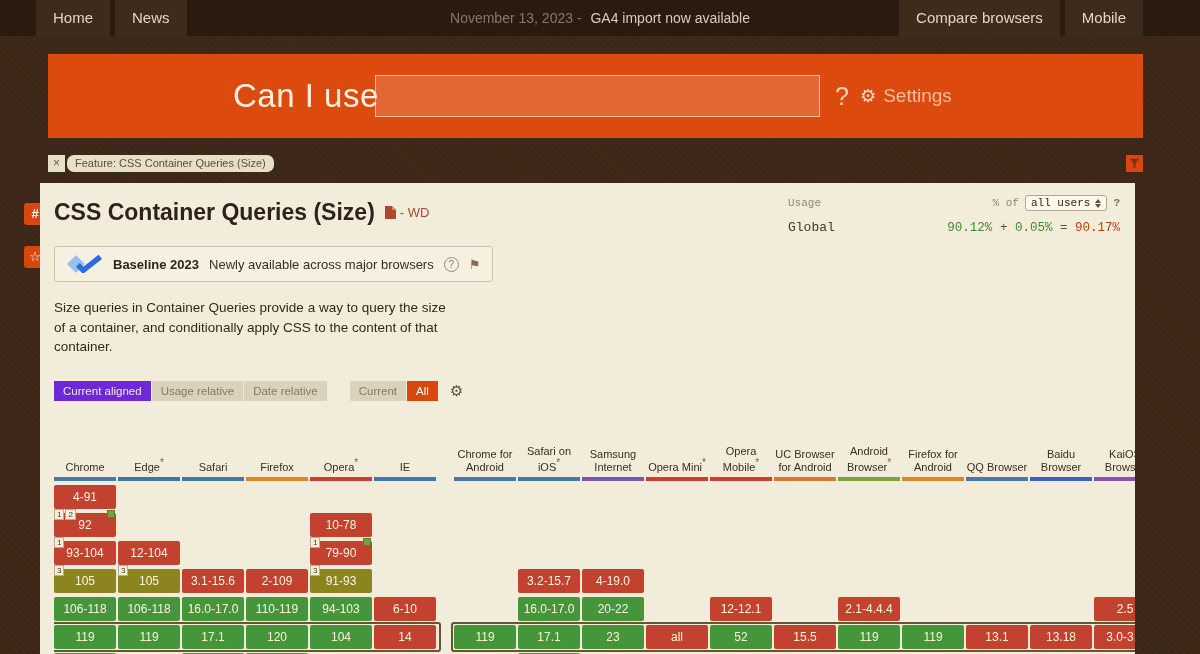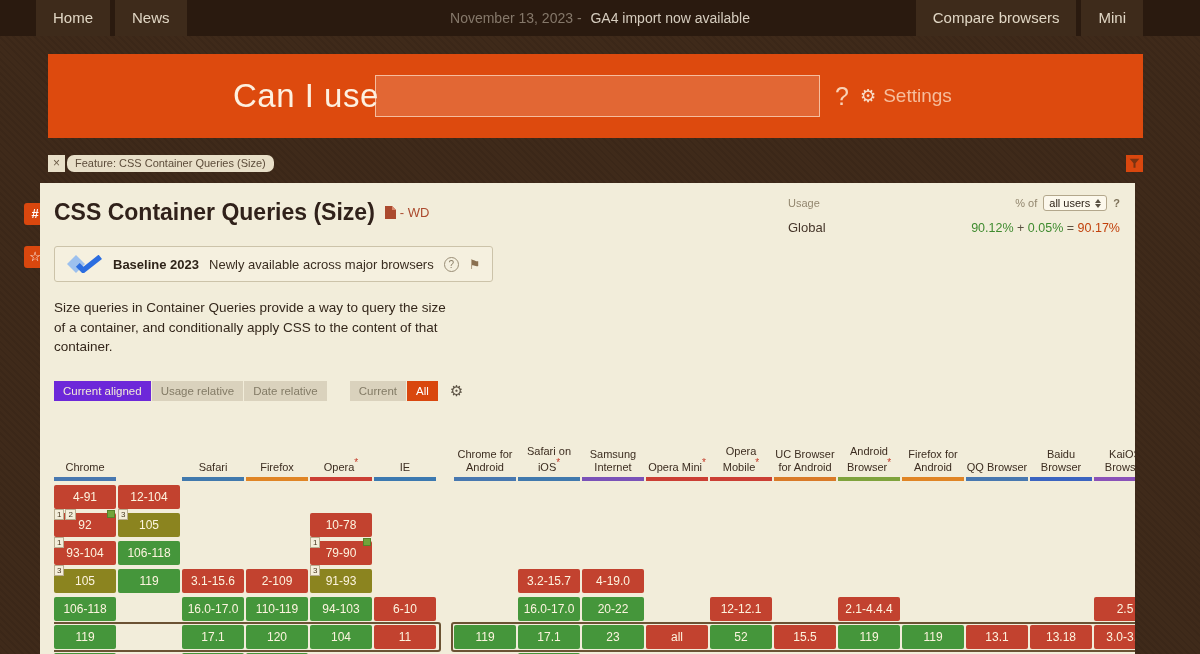--- a/index.html
+++ b/index.html
@@ -42,21 +42,21 @@
   
   .panel { position:absolute; top:183px; left:40px; width:1095px; height:471px; background:#f2edda; overflow:hidden; }
   .panel-inner { padding:16px 14px 0 14px; position:relative; height:100%; }
 
   .title-row { display:flex; align-items:center; }
   .title-row h1 { font-size:23px; color:#30211a; font-weight:bold; }
   .spec-status { margin-left:10px; display:flex; align-items:center; gap:4px; color:#ab4a2e; font-size:13px; cursor:pointer; }
 
   
   .usage { position:absolute; top:12px; right:15px; width:332px; font-size:11px; color:#93876f; }
-  .usage-row { display:flex; justify-content:space-between; align-items:center; margin-bottom:9px; }
+  .usage-row { display:flex; justify-content:space-between; align-items:center; margin-bottom:9px;font-family:Liberation Mono, monospace; }
   .usage-right { display:flex; align-items:center; gap:6px; }
   .users-select { display:flex; align-items:center; gap:5px; background:#fcf8ec; border:1px solid #b3a78c; border-radius:3px; padding:1px 5px; font-size:11px; color:#2e2318; cursor:pointer; }
   .sel-arrows { display:flex; flex-direction:column; gap:1px; }
   .sel-arrows i { display:block; width:0; height:0; border-left:3px solid transparent; border-right:3px solid transparent; }
   .sel-arrows .up { border-bottom:4px solid #5a5244; }
   .sel-arrows .dn { border-top:4px solid #5a5244; }
   .usage-help { font-weight:bold; color:#7d7158; cursor:pointer; }
   .region { font-size:13px; color:#46362a; }
   .pct-line { font-size:12.5px; color:#5c5142; }
   .pct-green { color:#3f8b2f; }
@@ -106,21 +106,21 @@
 
   <div class="topbar">
     <div class="tb-btn">Home</div>
     <div class="tb-btn">News</div>
     <div class="tb-center">
       <span class="tb-date">November 13, 2023 -</span>
       <span class="tb-link">GA4 import now available</span>
     </div>
     <div class="tb-right">
       <div class="tb-btn">Compare browsers</div>
-      <div class="tb-btn">Mini</div>
+      <div class="tb-btn">Mobile</div>
     </div>
   </div>
 
   <div class="ohead">
     <div class="logo">Can I use</div>
     <div class="searchwrap">
       <input type="text" value="" style="">
       <div class="search-div"></div>
       <input type="text" value="" style="">
     </div>
@@ -243,20 +243,24 @@
                 <div class="cell yes"><span>106-118</span></div>
               </div>
               <div class="slot">
                 <div class="cell yes"><span>119</span></div>
               </div>
               <div class="slot">
                 <div class="cell yes"></div>
               </div>
             </div>
             <div class="col">
+              <div class="col-head">
+                <div class="col-name">Edge<sup class="ast">*</sup></div>
+                <div class="col-bar" style="background: rgb(59, 118, 173);"></div>
+              </div>
               <div class="slot"></div>
               <div class="slot"></div>
               <div class="slot">
                 <div class="cell no"><span>12-104</span></div>
               </div>
               <div class="slot">
                 <div class="cell partial"><span>105</span><div class="notes">
                     <span class="note">3</span>
                   </div></div>
               </div>
@@ -343,21 +347,21 @@
                 <div class="col-bar" style="background: rgb(60, 121, 176);"></div>
               </div>
               <div class="slot"></div>
               <div class="slot"></div>
               <div class="slot"></div>
               <div class="slot"></div>
               <div class="slot">
                 <div class="cell no"><span>6-10</span></div>
               </div>
               <div class="slot">
-                <div class="cell no"><span>11</span></div>
+                <div class="cell no"><span>14</span></div>
               </div>
               <div class="slot"></div>
             </div>
             <div class="current-outline"></div>
           </div>
           <div class="tgroup">
             <div class="col">
               <div class="col-head">
                 <div class="col-name">Chrome for Android</div>
                 <div class="col-bar" style="background: rgb(72, 120, 176);"></div>

